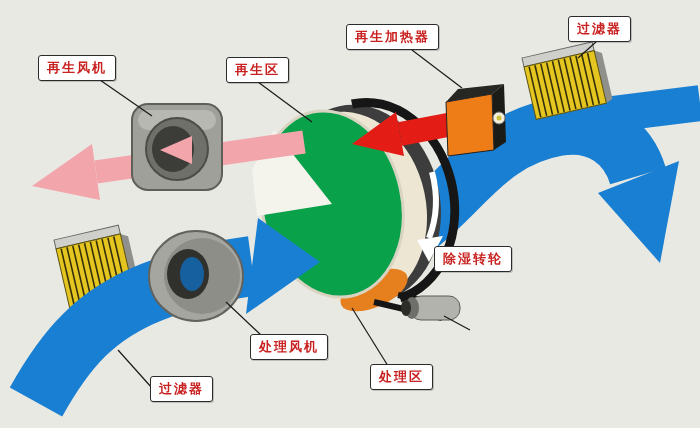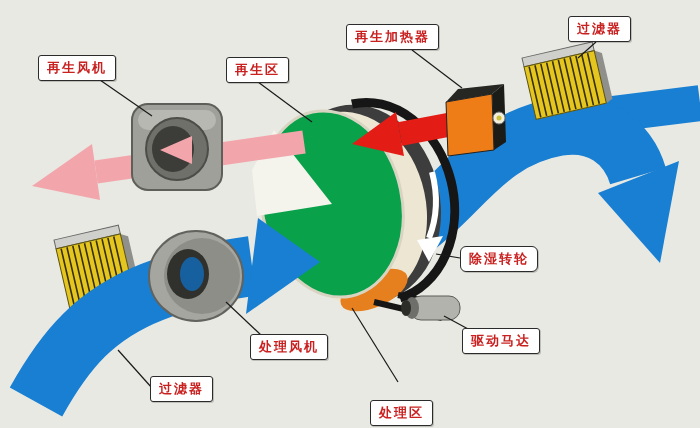--- a/index.html
+++ b/index.html
@@ -127,19 +127,18 @@
       <line x1="398" y1="382" x2="352" y2="308"></line>
       <line x1="262" y1="336" x2="226" y2="302"></line>
       <line x1="152" y1="388" x2="118" y2="350"></line>
     </g>
   </svg>
 
   <div class="label" style="left:38px;top:55px;">再生风机</div>
   <div class="label" style="left:226px;top:57px;">再生区</div>
   <div class="label" style="left:346px;top:24px;text-align:center;">再生加热器</div>
   <div class="label" style="left:568px;top:16px;">过滤器</div>
-  <div class="label" style="left:460px;top:246px;border-radius:6px;">除湿转轮</div>
-  <div class="label" style="left:462px;top:328px;">驱动马达</div>
-  <div class="label" style="left:370px;top:400px;">处理区</div>
+  <div class="label" style="left:434px;top:246px;">除湿转轮</div>
+  <div class="label" style="left:370px;top:364px;">处理区</div>
   <div class="label" style="left:238px;top:334px;margin-left:12px;">处理风机</div>
   <div class="label" style="left:150px;top:376px;">过滤器</div>
 
 </div>
 
 </body></html>

